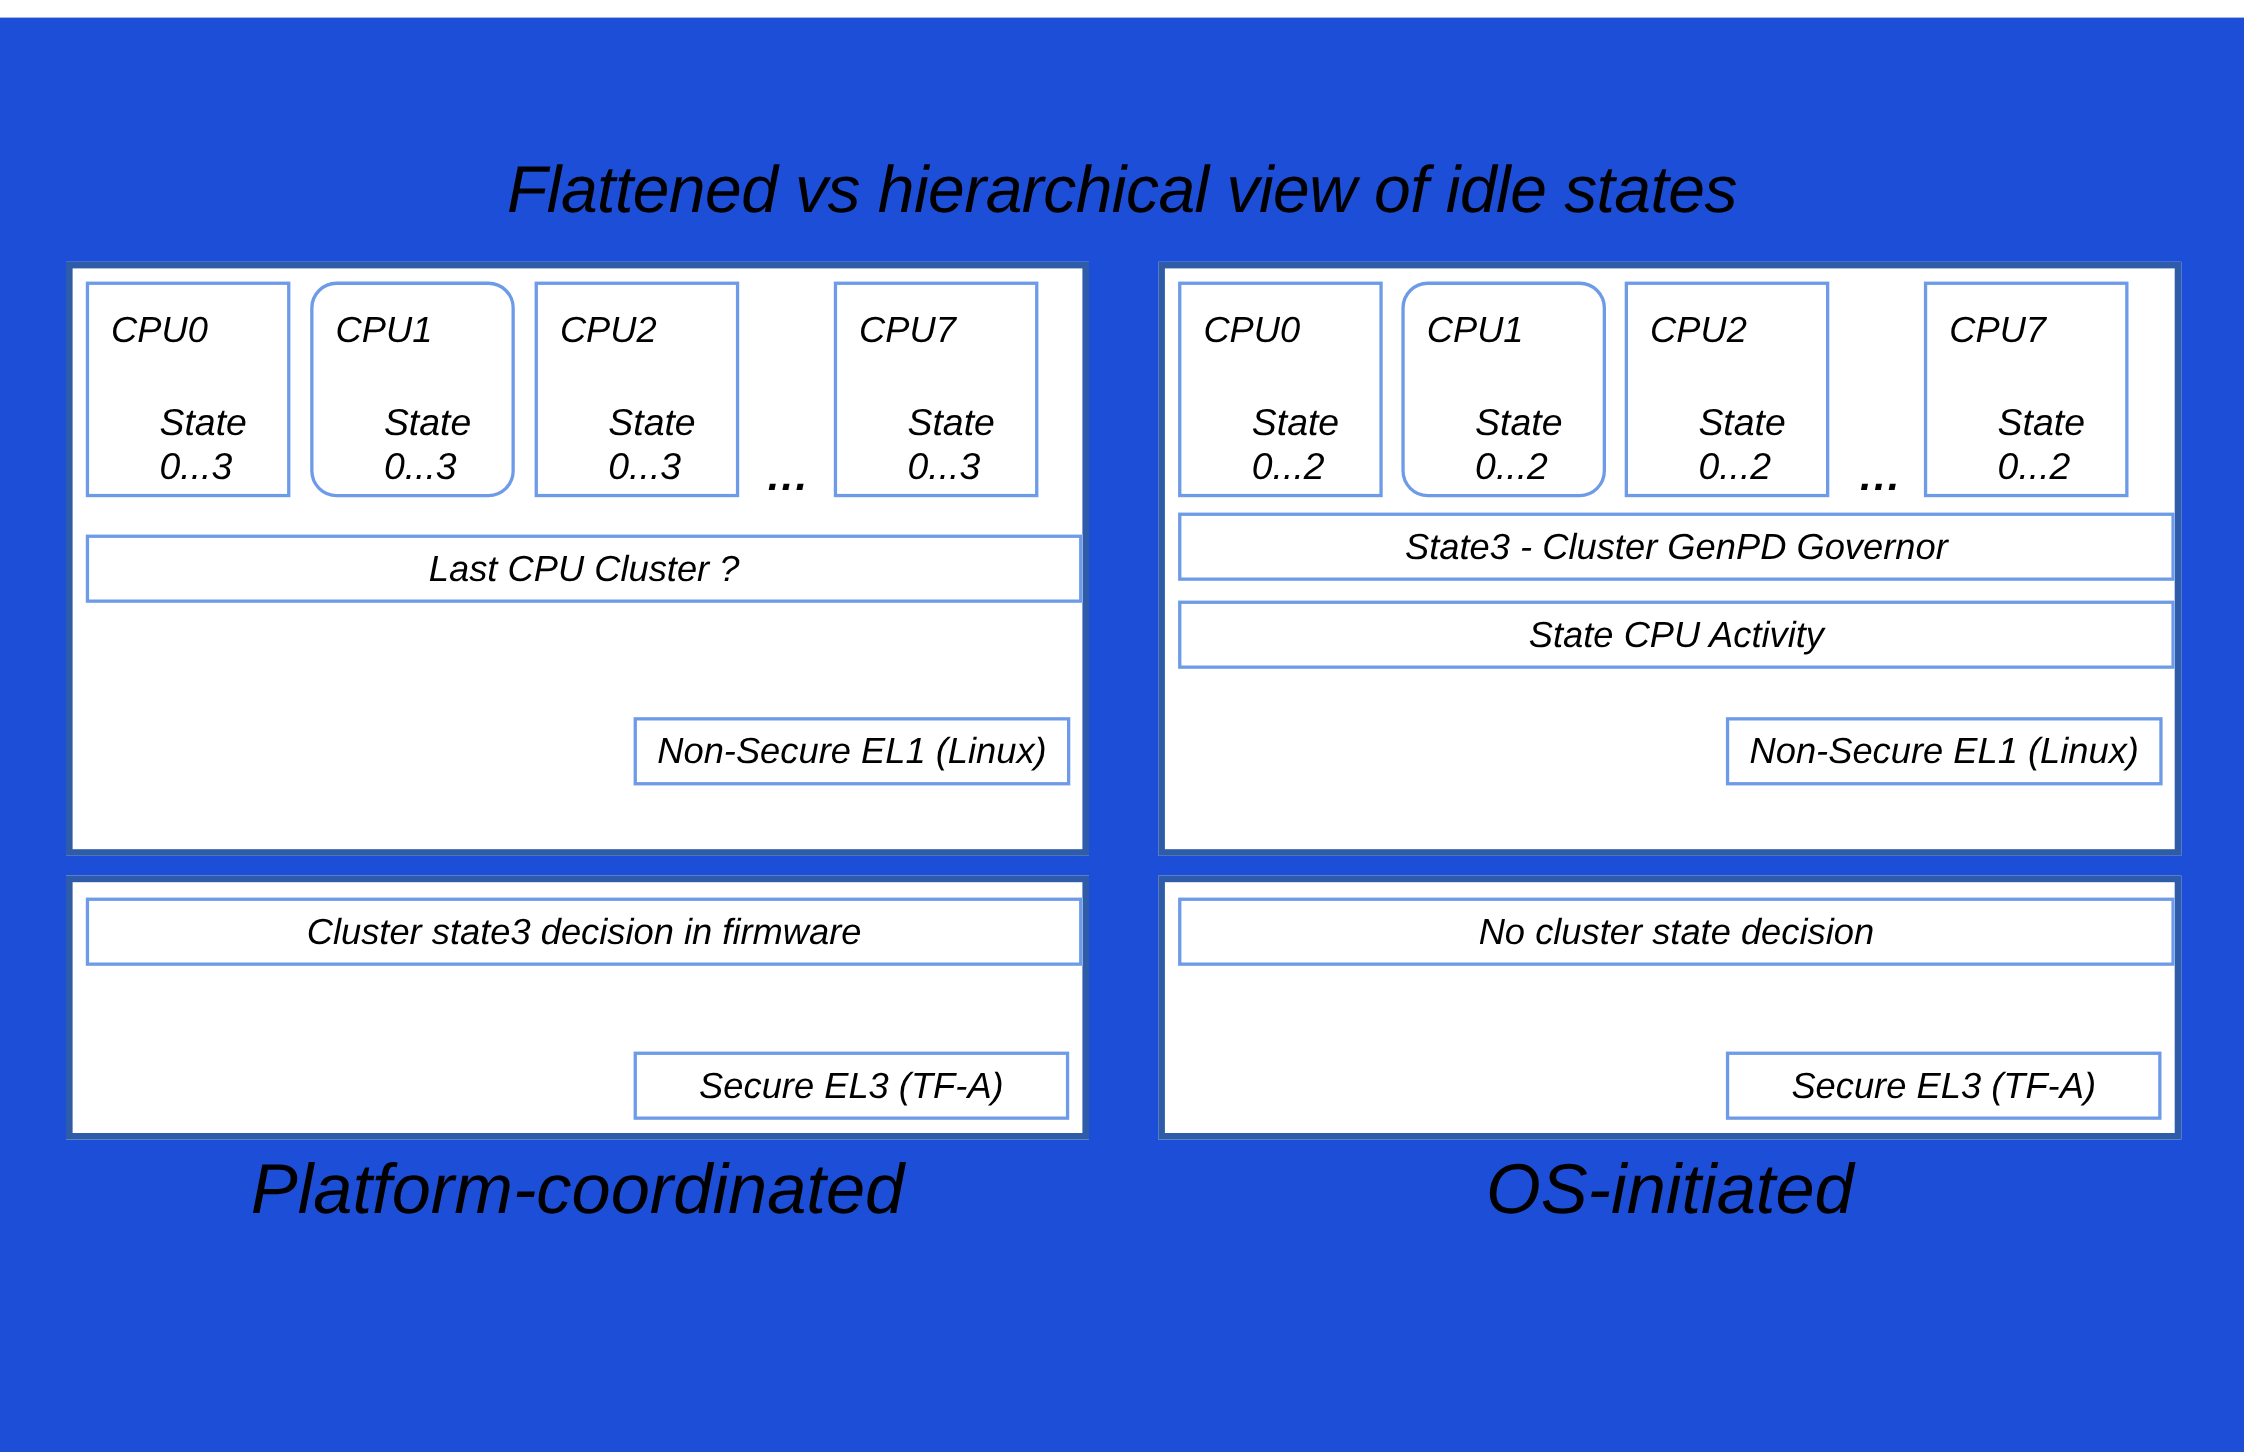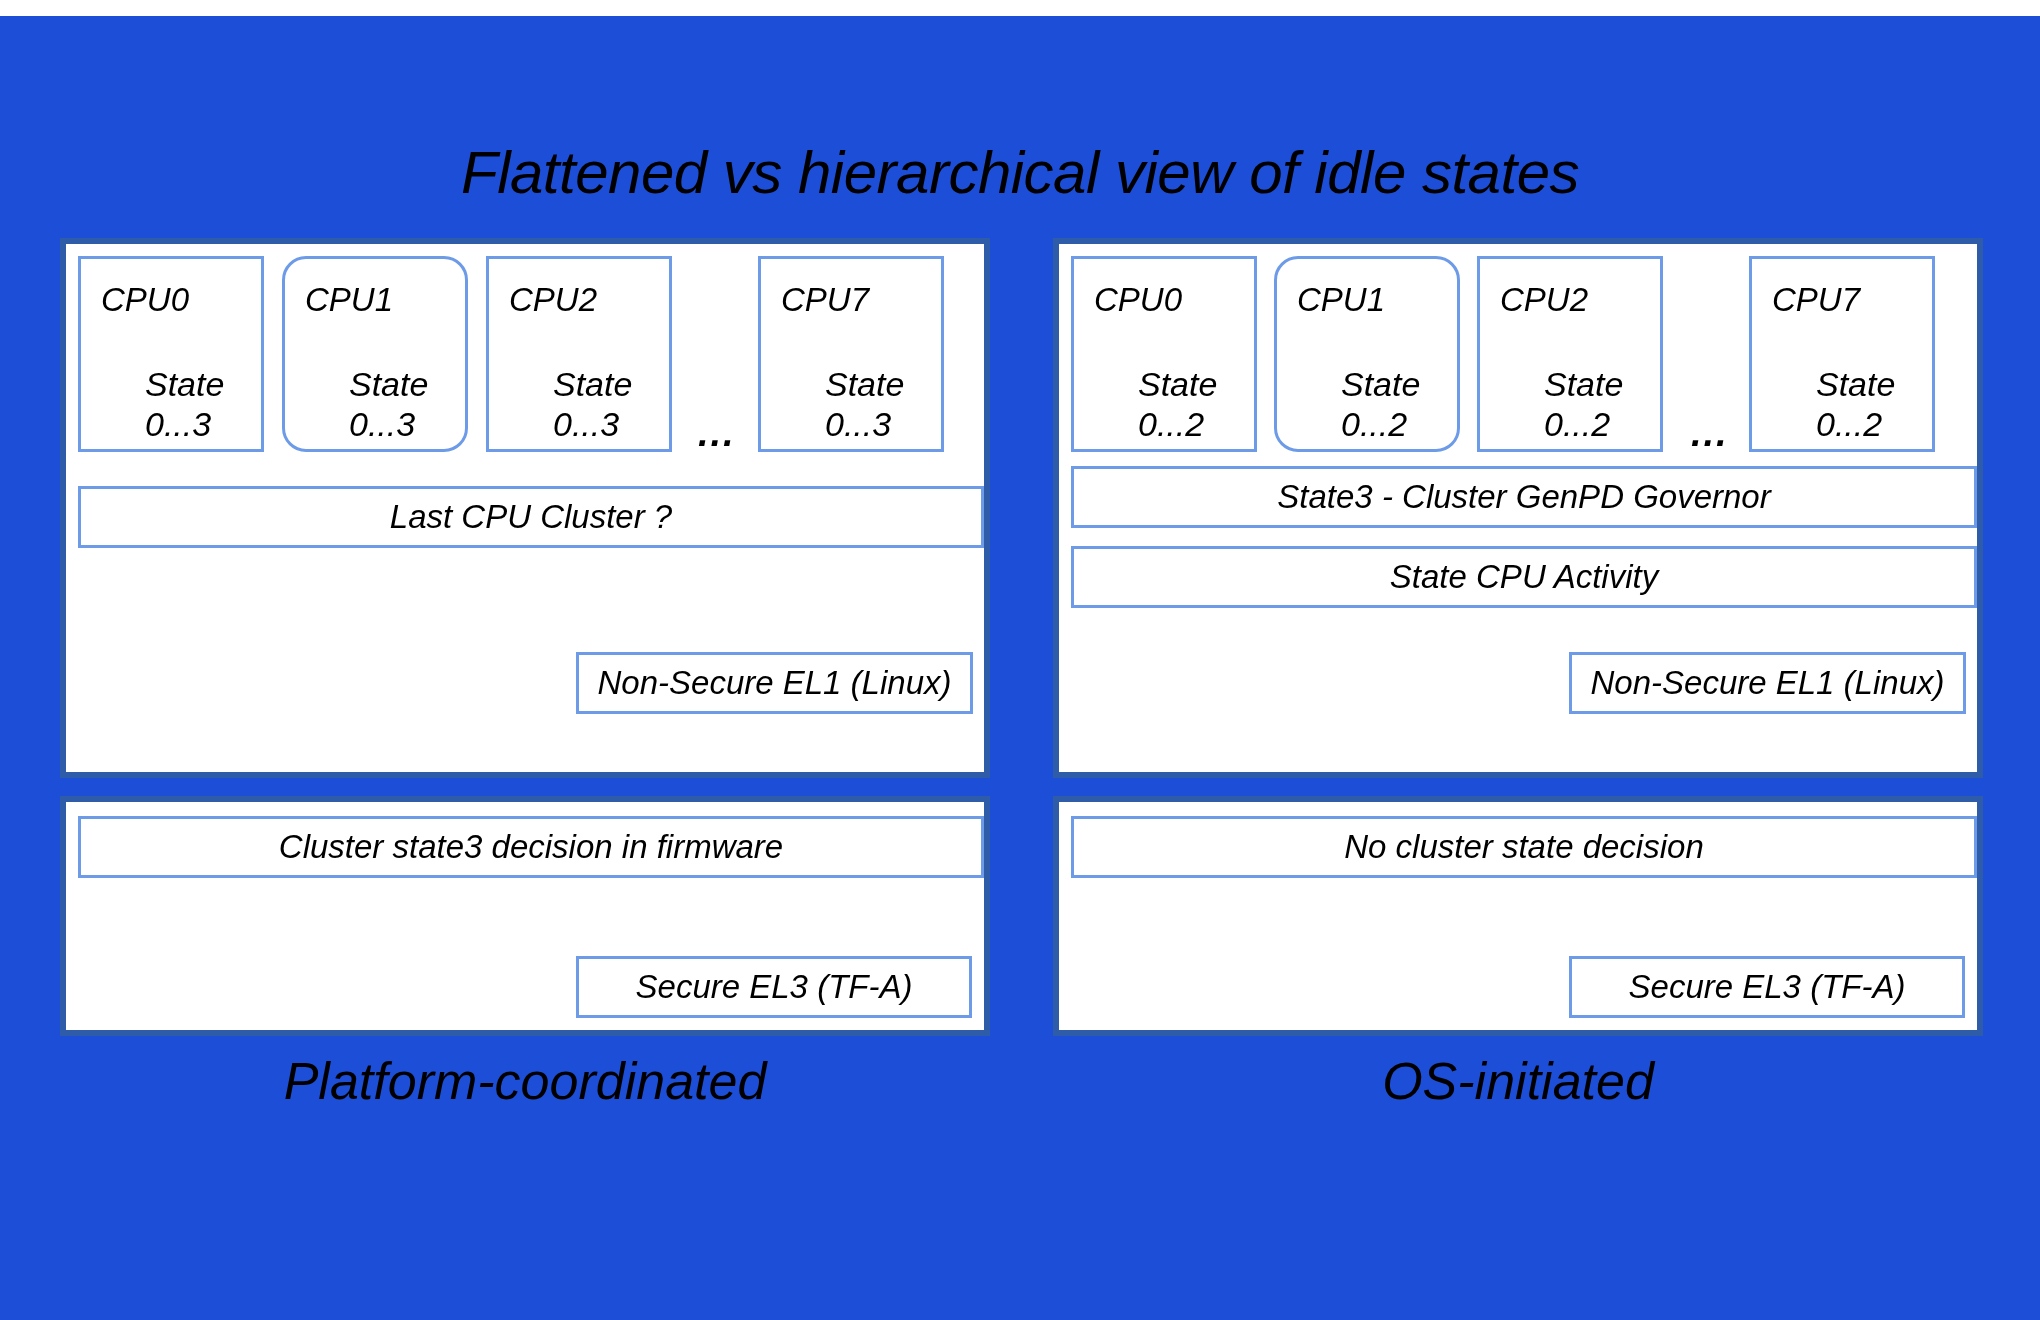--- a/index.html
+++ b/index.html
@@ -151,21 +151,21 @@
     height: 62px;
     left: 510px;
     top: 154px;
   }
 
   
   .caption {
     position: absolute;
     top: 1034px;
     text-align: center;
-    font-size: 52px;
+    font-size: 64px;
     line-height: 62px;
     color: #000000;
     white-space: nowrap;
   }
   .caption.left  { left: 60px;   width: 930px; }
   .caption.right { left: 1053px; width: 930px; }
 </style>
 </head>
 <body>
 

